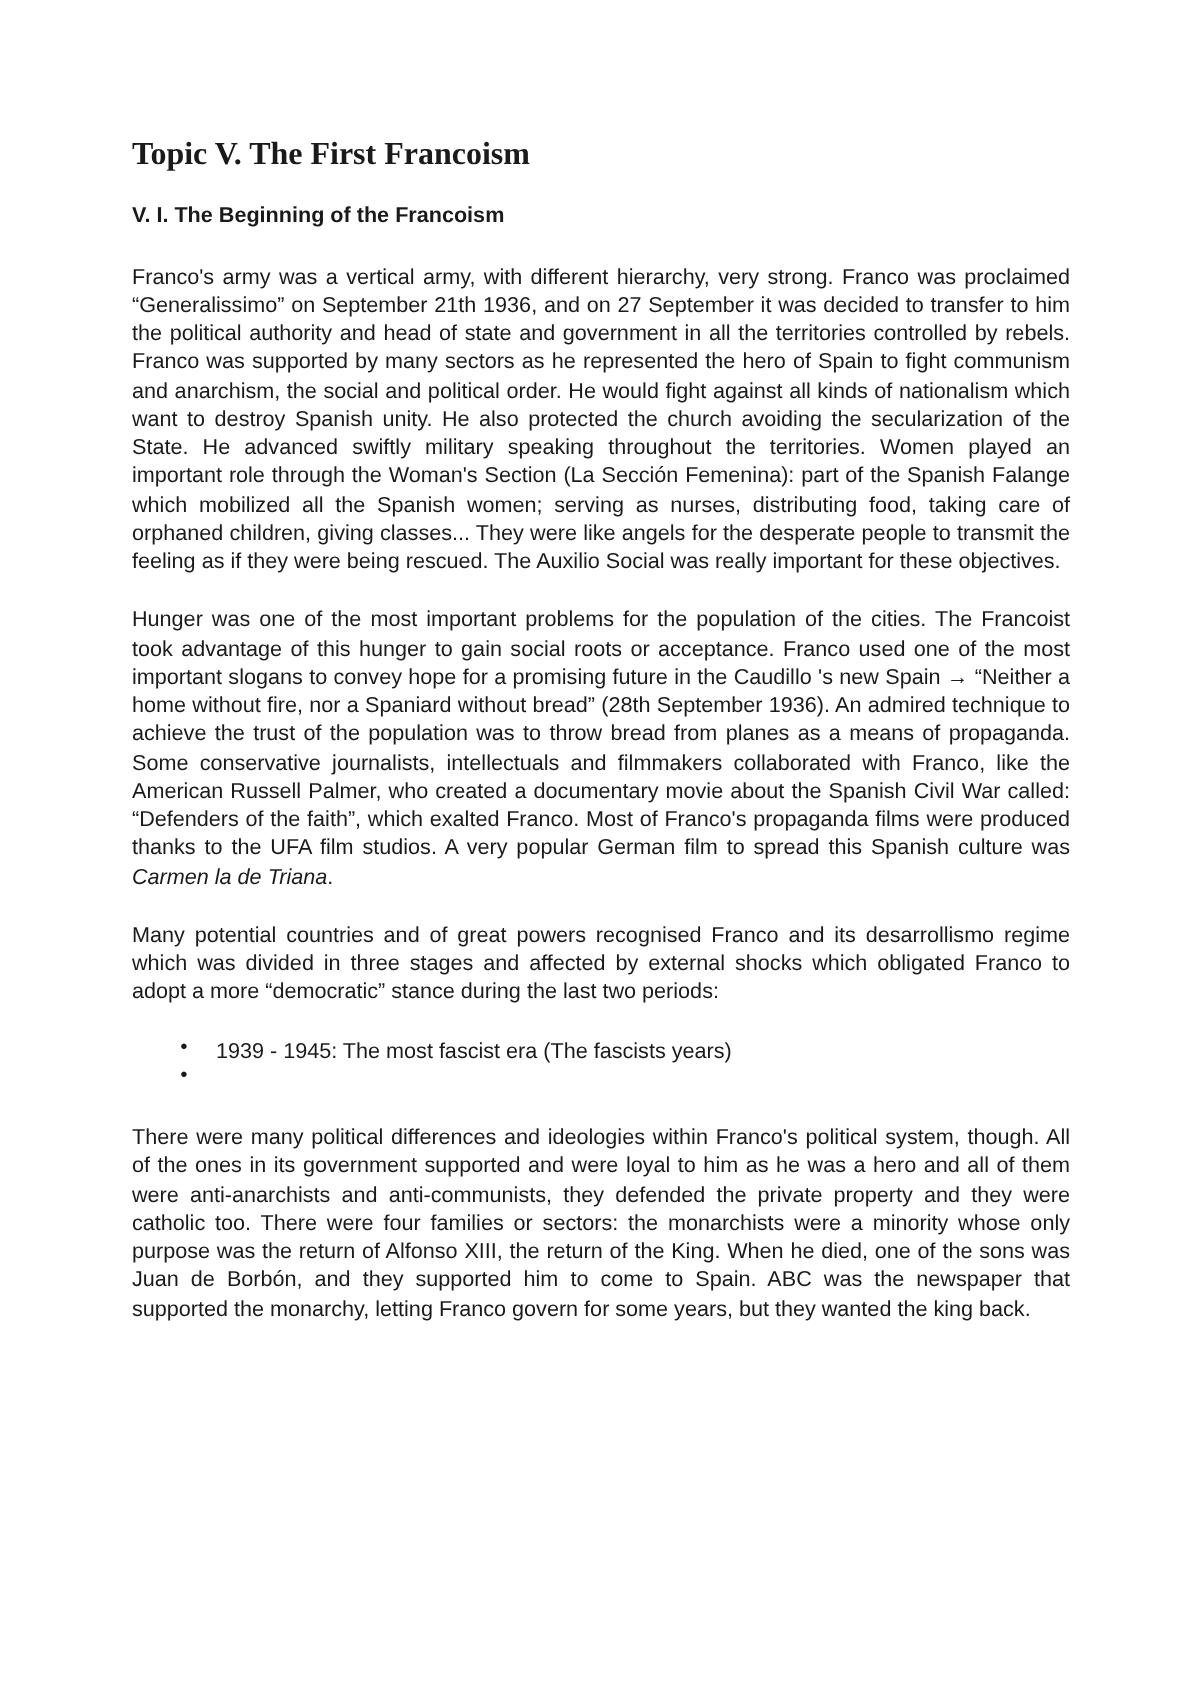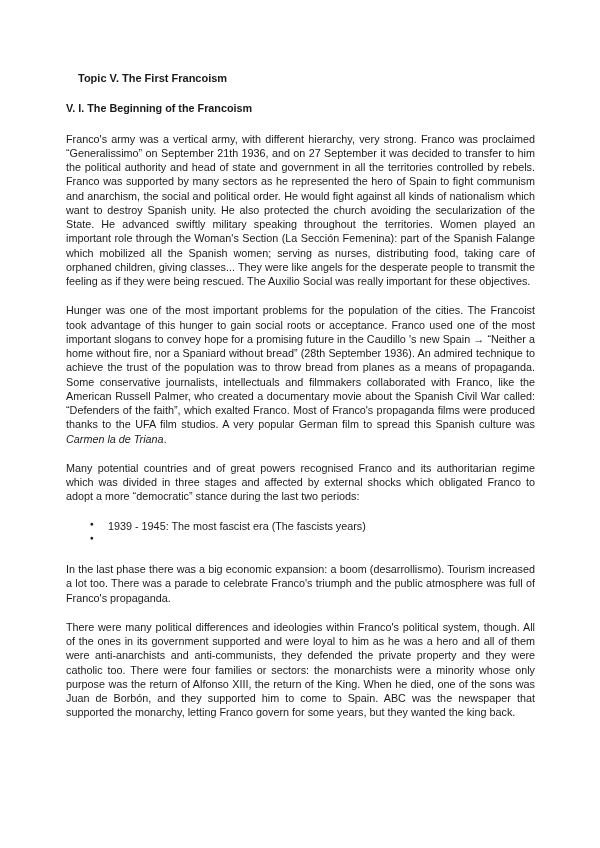--- a/index.html
+++ b/index.html
@@ -14,24 +14,25 @@
     background: #ffffff;
     box-sizing: border-box;
     padding: 71px 65px 0 66px;
     font-family: "Liberation Sans", sans-serif;
     font-size: 10.8px;
     line-height: 14.25px;
     color: #1a1a1a;
     overflow: hidden;
   }
   .doc-title {
-    font-size: 11px;
+    font-size: 16px;
     font-weight: bold;
-    margin: 0 0 16px 12px;
+    margin: 0 0 16px 0;
     text-align: left;
+    font-family: Liberation Serif, serif;
   }
   .section-heading {
     font-size: 10.8px;
     font-weight: bold;
     margin: 15px 0 16px 0;
     text-align: left;
   }
   .para {
     margin: 0 0 15px 0;
     text-align: justify;
@@ -68,29 +69,28 @@
 <div class="page">
 
   <h1 class="doc-title">Topic V. The First Francoism</h1>
 
   <h2 class="section-heading">V. I. The Beginning of the Francoism</h2>
 
   <p class="para">Franco's army was a vertical army, with different hierarchy, very strong. Franco was proclaimed “Generalissimo” on September 21th 1936, and on 27 September it was decided to transfer to him the political authority and head of state and government in all the territories controlled by rebels. Franco was supported by many sectors as he represented the hero of Spain to fight communism and anarchism, the social and political order. He would fight against all kinds of nationalism which want to destroy Spanish unity. He also protected the church avoiding the secularization of the State. He advanced swiftly military speaking throughout the territories. Women played an important role through the Woman's Section (La Sección Femenina): part of the Spanish Falange which mobilized all the Spanish women; serving as nurses, distributing food, taking care of orphaned children, giving classes... They were like angels for the desperate people to transmit the feeling as if they were being rescued. The Auxilio Social was really important for these objectives.</p>
 
   <p class="para"><span>Hunger was one of the most important problems for the population of the cities. The Francoist took advantage of this hunger to gain social roots or acceptance. Franco used one of the most important slogans to convey hope for a promising future in the Caudillo 's new Spain → “Neither a home without fire, nor a Spaniard without bread” (28th September 1936). An admired technique to achieve the trust of the population was to throw bread from planes as a means of propaganda. Some conservative journalists, intellectuals and filmmakers collaborated with Franco, like the American Russell Palmer, who created a documentary movie about the Spanish Civil War called: “Defenders of the faith”, which exalted Franco. Most of Franco's propaganda films were produced thanks to the UFA film studios. A very popular German film to spread this Spanish culture was </span><em class="film-title">Carmen la de Triana</em><span>.</span></p>
 
-  <p class="para">Many potential countries and of great powers recognised Franco and its authoritarian regime which was divided in three stages and affected by external shocks which obligated Franco to adopt a more “democratic” stance during the last two periods:</p>
+  <p class="para">Many potential countries and of great powers recognised Franco and its desarrollismo regime which was divided in three stages and affected by external shocks which obligated Franco to adopt a more “democratic” stance during the last two periods:</p>
 
   <ul class="periods-list">
     <li>
       <span class="bullet">●</span>
       <span class="li-text">1939 - 1945: The most fascist era (The fascists years)</span>
     </li>
     <li>
       <span class="bullet">●</span>
     </li>
   </ul>
 
-  <p class="para">In the last phase there was a big economic expansion: a boom (desarrollismo). Tourism increased a lot too. There was a parade to celebrate Franco's triumph and the public atmosphere was full of Franco's propaganda.</p>
 
   <p class="para">There were many political differences and ideologies within Franco's political system, though. All of the ones in its government supported and were loyal to him as he was a hero and all of them were anti-anarchists and anti-communists, they defended the private property and they were catholic too. There were four families or sectors: the monarchists were a minority whose only purpose was the return of Alfonso XIII, the return of the King. When he died, one of the sons was Juan de Borbón, and they supported him to come to Spain. ABC was the newspaper that supported the monarchy, letting Franco govern for some years, but they wanted the king back.</p>
 
 </div>
 
 </body></html>

